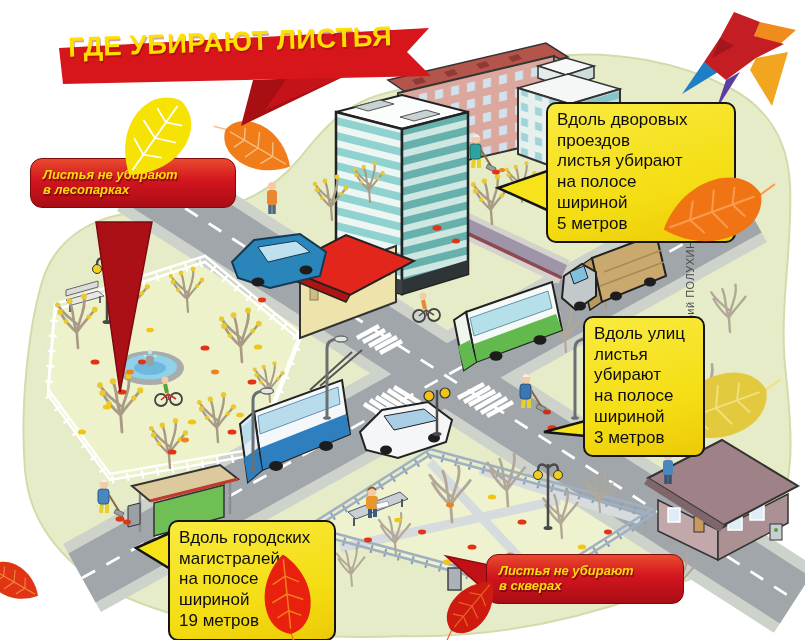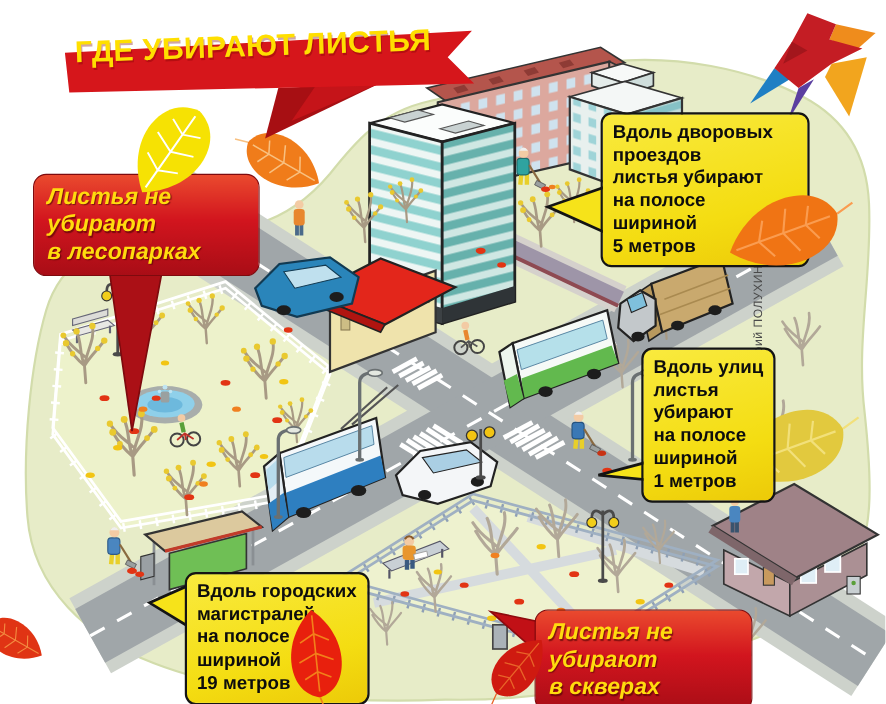--- a/index.html
+++ b/index.html
@@ -4,24 +4,24 @@
 <style>
   html,body{margin:0;padding:0;background:#fff}
   .stage{position:relative;width:805px;height:640px;background:#ffffff;overflow:hidden;
          font-family:"Liberation Sans",sans-serif}
   .layer{position:absolute;left:0;top:0;width:805px;height:640px;pointer-events:none}
   svg{display:block}
   .abs{position:absolute}
   .co{position:absolute;white-space:pre-line;z-index:6}
   .co-y{background:linear-gradient(165deg,#f9ea3e 0%,#f4dd12 65%,#ecca08 100%);
         border:2.5px solid #141414;border-radius:10px;padding:6px 9px 7px;
-        font-weight:700;font-size:17px;line-height:1.22;color:#0d0d0d}
+        font-weight:400;font-size:17px;line-height:1.22;color:#0d0d0d}
   .co-r{background:linear-gradient(180deg,#ea4a2e 0%,#d2151e 45%,#a90d16 100%);
         border:1px solid #7e0a0e;border-radius:12px;padding:8px 12px 9px;
-        font-weight:700;font-style:italic;font-size:21px;line-height:1.18;
+        font-weight:700;font-style:italic;font-size:13px;line-height:1.18;
         color:#ffdb0e;text-shadow:1px 1.5px 1px rgba(70,0,0,.6)}
   .title-text{position:absolute;left:68px;top:26px;width:324px;z-index:9;
         font-weight:700;font-size:27.5px;letter-spacing:.3px;color:#ffdf00;text-align:center;
         transform:rotate(-2deg);text-shadow:1px 2px 0 rgba(120,0,0,.35)}
   .credit{position:absolute;left:618px;top:288px;width:145px;height:14px;z-index:3;
         font-size:11px;color:#4a4a4a;letter-spacing:.5px;text-align:center;
         transform:rotate(-90deg)}
 </style>
 </head>
 <body>
@@ -445,21 +445,21 @@
 проездов
 листья убирают
 на полосе
 шириной
 5 метров</div>
   <div class="co co-y" style="left:583px;top:316px;width:100px">Вдоль улиц
 листья
 убирают
 на полосе
 шириной
-1 метров</div>
+3 метров</div>
   <div class="co co-y" style="left:168px;top:520px;width:146px">Вдоль городских
 магистралей
 на полосе
 шириной
 19 метров</div>
   <div class="co co-r" style="left:486px;top:554px;width:172px">Листья не убирают
 в скверах</div>
 
   <div class="credit">Дмитрий ПОЛУХИН</div>
 

